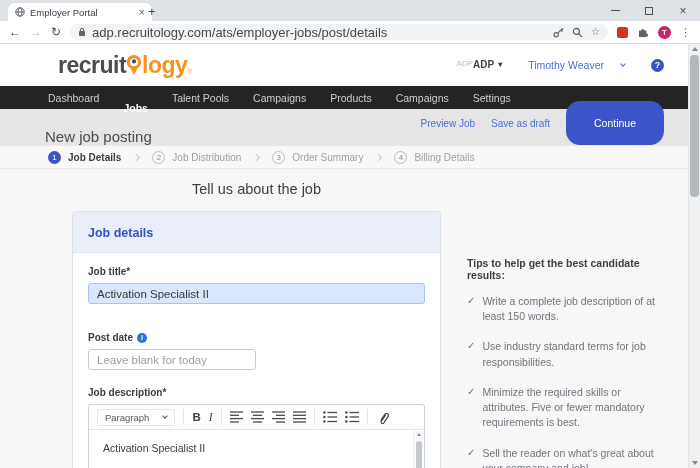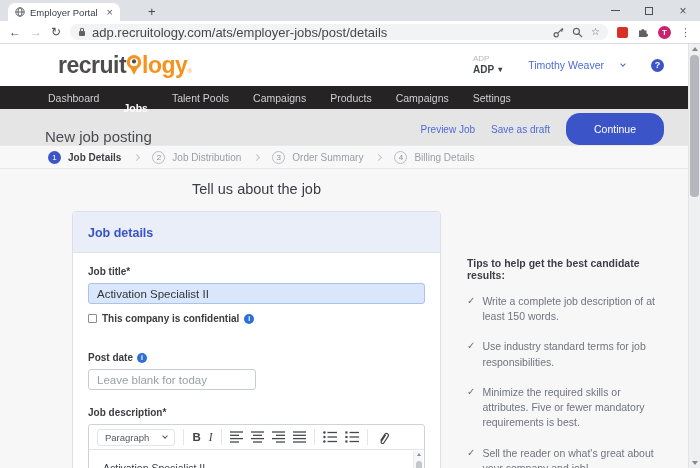--- a/index.html
+++ b/index.html
@@ -1,21 +1,21 @@
 <!DOCTYPE html>
 <html><head>
 <meta charset="utf-8">
 <style>
   * { margin:0; padding:0; box-sizing:border-box; }
   html,body { width:700px; height:468px; overflow:hidden; font-family:"Liberation Sans", sans-serif; background:#fff; }
   body { position:relative; }
 
   
   .tabstrip { position:absolute; top:0; left:0; right:0; height:21px; background:#dee1e6; }
-  .tab { position:absolute; left:8px; bottom:0; width:112px; height:18px; background:#fff; border-radius:7px 7px 0 0; display:flex; align-items:center; padding:0 7px; gap:5px; }
+  .tab { position:absolute; left:8px; bottom:0; width:144px; height:18px; background:#fff; border-radius:7px 7px 0 0; display:flex; align-items:center; padding:0 7px; gap:5px; }
   .tab-title { flex:1; font-size:9.5px; color:#3c4043; white-space:nowrap; overflow:hidden; }
   .tab-close { font-size:11px; color:#5f6368; line-height:1; cursor:default; }
   .newtab { position:absolute; left:148px; top:4px; font-size:13px; color:#454749; }
   .winctl { position:absolute; right:0; top:0; height:21px; display:flex; }
   .winctl span { width:34px; display:flex; align-items:center; justify-content:center; color:#4d5156; }
   .wc-min-g { display:inline-block; width:9px; height:1px; background:#4d5156; }
   .wc-max-g { display:inline-block; width:8px; height:8px; border:1px solid #4d5156; }
   .wc-close-g { font-size:12px; line-height:1; }
 
   .toolbar { position:absolute; top:21px; left:0; right:0; height:22px; background:#fff; display:flex; align-items:center; padding:0 9px; gap:9px; }
@@ -40,37 +40,37 @@
 
   
   .page { position:absolute; top:44px; left:0; right:12px; bottom:0; background:#f7f7f8; }
   .site-header { height:42px; background:#fff; display:flex; align-items:center; padding:0 24px 0 58px; }
   .logo { display:flex; align-items:baseline; font-size:23px; font-weight:bold; letter-spacing:-0.5px; }
   .logo-recruit { color:#4f4c4e; }
   .logo-logy { color:#f6921e; }
   .logo-pin { position:relative; top:3px; margin:0 0px; }
   .logo-reg { font-size:6px; color:#f6921e; font-weight:normal; }
   .hdr-right { margin-left:auto; display:flex; align-items:center; gap:26px; }
-  .acct { display:flex; flex-direction:column; line-height:1.2; }
+  .acct { display:flex; flex-direction:row; line-height:1.2; }
   .acct-label { font-size:8px; color:#b6b8bd; }
   .acct-val { font-size:10px; font-weight:bold; color:#3f4247; display:flex; align-items:center; gap:4px; }
   .caret-dn { font-size:8px; color:#3f4247; }
   .user-link { font-size:10.5px; color:#4d6bd6; display:flex; align-items:center; gap:17px;text-align:right; }
   .chev { display:inline-block; width:4px; height:4px; border-right:1.2px solid currentColor; border-bottom:1.2px solid currentColor; transform:rotate(45deg); position:relative; top:-1px; }
   .help-circle { width:13px; height:13px; border-radius:50%; background:#3b55c9; color:#fff; font-size:9px; font-weight:bold; display:flex; align-items:center; justify-content:center; }
 
   .site-nav { height:23px; background:#252324; display:flex; align-items:center; padding:0 48px; gap:24px; }
   .nav-item { font-size:10.5px; color:#cfcfd1; }
   .nav-item.active { color:#fff; font-weight:bold;margin-top:20px; }
 
   .titlebar { height:37px; background:#e5e5e5; border-bottom:1px solid #e9e9eb; display:flex; align-items:flex-end; padding:0 24px 0 45px; }
   .page-title { font-size:15px; font-weight:normal; color:#4b4b54; }
   .tb-right { margin-left:auto; display:flex; align-items:center; gap:16px; }
   .tb-link { font-size:10px; color:#4d6bd6; }
-  .btn-continue { background:#3b55c9; color:#fff; font-size:10.5px; border:none; border-radius:14px; padding:10px 28px; }
+  .btn-continue { background:#3b55c9; color:#fff; font-size:10.5px; border:none; border-radius:14px; padding:16px 28px; }
 
   .stepper { height:23px; border-bottom:1px solid #e9e9eb; display:flex; align-items:center; padding:0 48px; gap:13px; background:#f8f8f9; }
   .step { display:flex; align-items:center; gap:7px; }
   .step-circle { width:13px; height:13px; border-radius:50%; font-size:8px; display:flex; align-items:center; justify-content:center; }
   .step.active .step-circle { background:#3b55c9; color:#fff; }
   .step.inactive .step-circle { border:1px solid #b9bcc2; color:#8b8f96; background:transparent; }
   .step-label { font-size:10px; }
   .step.active .step-label { color:#3d3d44; font-weight:bold; }
   .step.inactive .step-label { color:#9a9ea5; }
   .step-sep { width:5px; height:5px; border-right:1.3px solid #c3c6cb; border-top:1.3px solid #c3c6cb; transform:rotate(45deg); }
@@ -267,25 +267,20 @@
     <div class="form-heading">Tell us about the job</div>
 
     <div class="card">
       <div class="card-header">
         <span class="card-title">Job details</span>
       </div>
       <div class="card-body">
         <div class="field-label">Job title*</div>
         <input class="input-title" type="text" value="Activation Specialist II" style="">
 
-        <div class="chk-row">
-          <span class="checkbox"></span>
-          <span class="chk-label">This company is confidential</span>
-          <i class="info-ic">i</i>
-        </div>
 
         <div class="postdate-block">
           <div class="field-label">
             <span>Post date</span>
             <i class="info-ic">i</i>
           </div>
           <input class="input-date" type="text" placeholder="Leave blank for today" style="">
         </div>
 
         <div class="desc-block">

